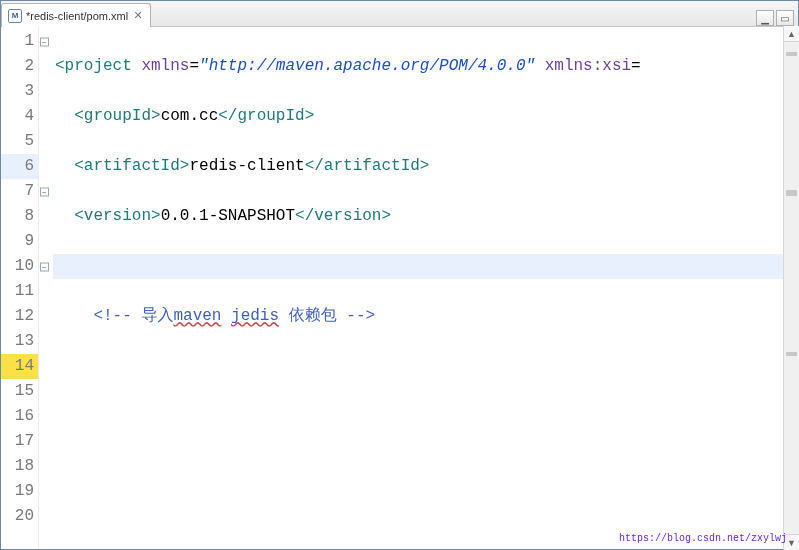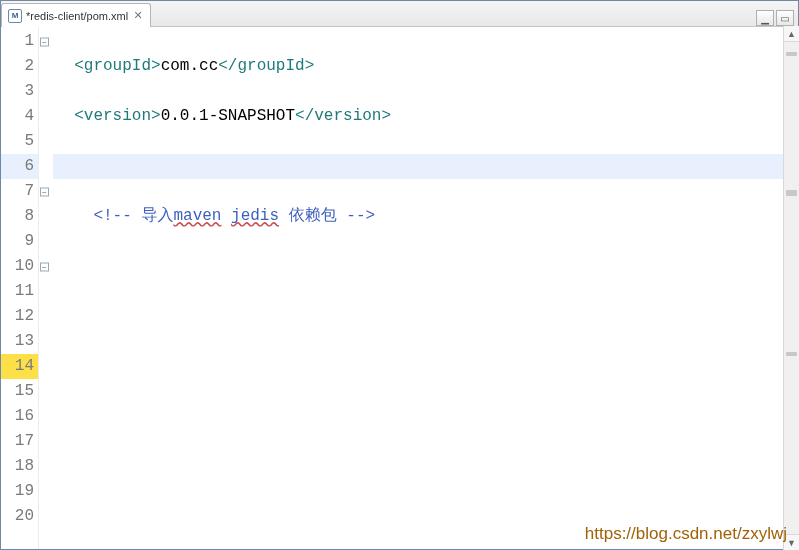--- a/index.html
+++ b/index.html
@@ -30,21 +30,21 @@
   .cn { color: #3f5fbf; text-decoration: underline wavy #c94b4b; text-decoration-skip-ink: none; }
   .txt{ color: #000; }
   .black { color: #000; }
 
   .scrollbar-v { position: absolute; right: 0; top: 26px; bottom: 0; width: 16px; background: #f0f0f0; border-left: 1px solid #d8d8d8; }
   .scrollbar-v .up, .scrollbar-v .down { height: 16px; display:flex; align-items:center; justify-content:center; font-size:9px; color:#666; background: #f7f7f7; border-bottom: 1px solid #d8d8d8; }
   .scrollbar-v .down { position:absolute; bottom:0; width:100%; border-top:1px solid #d8d8d8; border-bottom:none; }
   .scrollbar-v .track { position:absolute; top:16px; bottom:16px; width:100%; }
   .scrollbar-v .thumb-frag { position:absolute; left:2px; right:2px; background:#c8c8c8; border-radius:1px; }
 
-  .watermark { position: absolute; right: 12px; bottom: 6px; font-size: 17px; color: #a16207; font-family: Liberation Sans, sans-serif; pointer-events: none; }
+  .watermark { position: absolute; right: 12px; bottom: 6px; font-size: 10px; color: #6d28d9; font-family: Liberation Mono, monospace; pointer-events: none; }
 </style>
 </head>
 <body>
 
 <div class="window">
 
   <div class="tabbar">
     <div class="tab">
       <span class="file-icon">M</span>
       <span>*redis-client/pom.xml</span>
@@ -74,21 +74,23 @@
       <div class="ln h" style="background:#fde047">14</div>
       <div class="ln">15</div>
       <div class="ln">16</div>
       <div class="ln">17</div>
       <div class="ln">18</div>
       <div class="ln">19</div>
       <div class="ln">20</div>
     </div>
     <div class="fold-col"></div>
     <div class="code">
+<div class="row"><span class="t">&lt;project</span><span class="a"> xmlns</span><span class="black">=</span><span class="s">"http://maven.apache.org/POM/4.0.0"</span><span class="a"> xmlns:xsi</span><span class="black">=</span></div>
 <div class="row">  <span class="t">&lt;groupId&gt;</span><span class="txt">com.cc</span><span class="t">&lt;/groupId&gt;</span></div>
+<div class="row">  <span class="t">&lt;artifactId&gt;</span><span class="txt">redis-client</span><span class="t">&lt;/artifactId&gt;</span></div>
 <div class="row">  <span class="t">&lt;version&gt;</span><span class="txt">0.0.1-SNAPSHOT</span><span class="t">&lt;/version&gt;</span></div>
 <div class="row h"> </div>
 <div class="row">    <span class="c">&lt;!-- </span><span class="c">导入</span><span class="cn">maven</span><span class="c"> </span><span class="cn">jedis</span><span class="c"> 依赖包</span><span class="c"> --&gt;</span></div>
 
 
 
 
 
 
 

